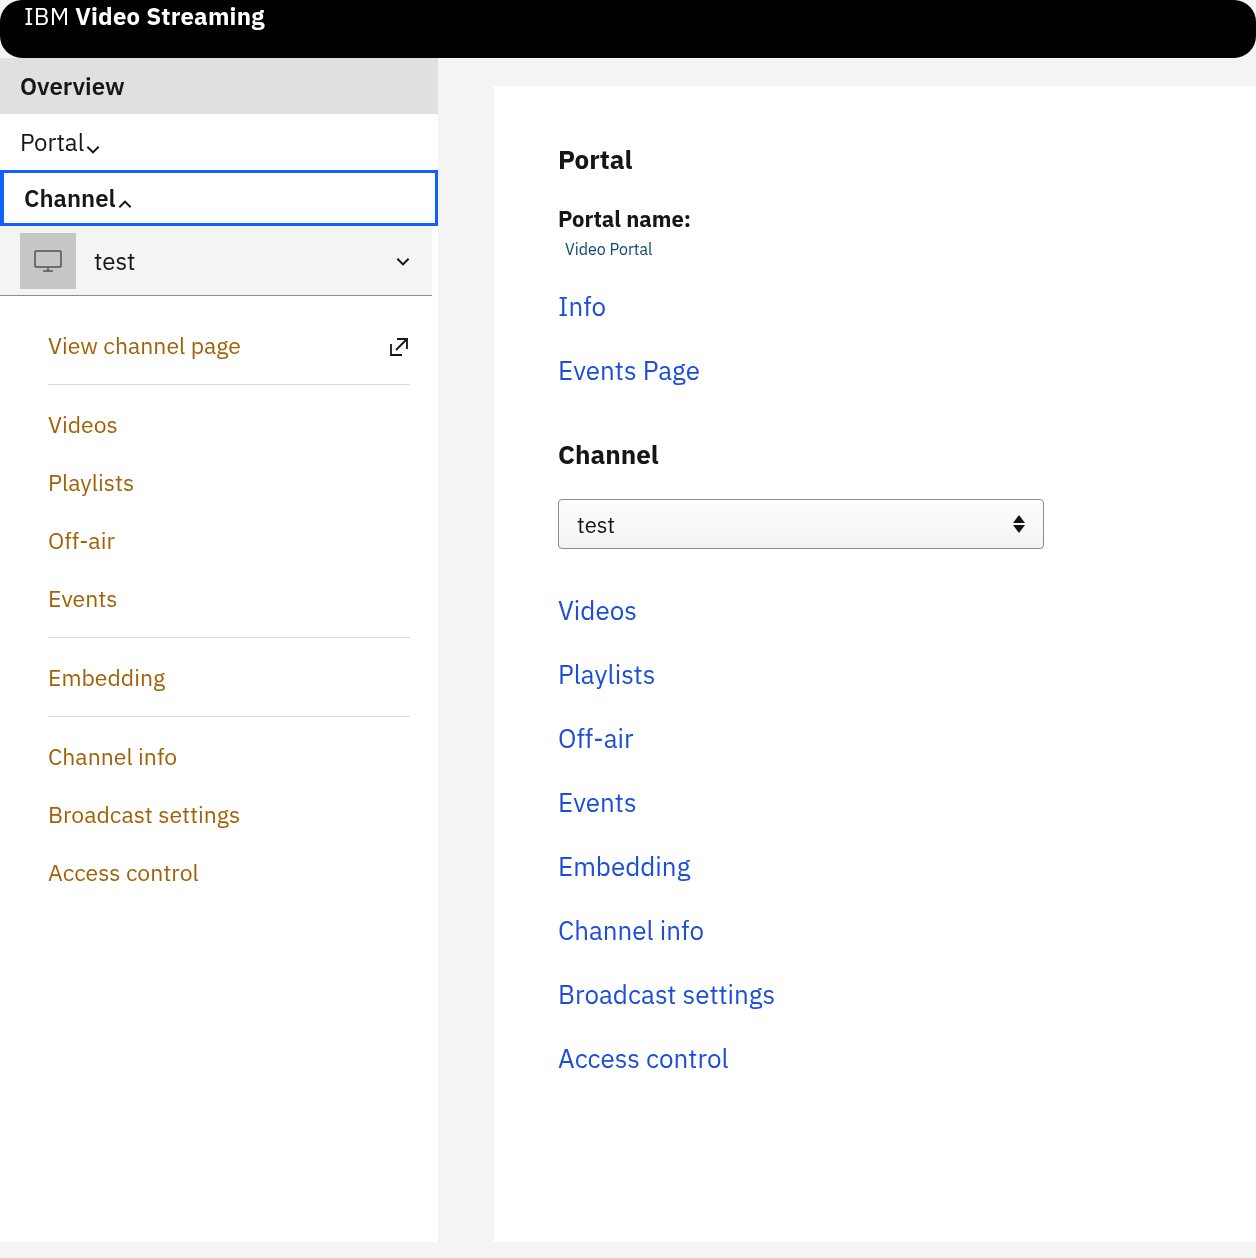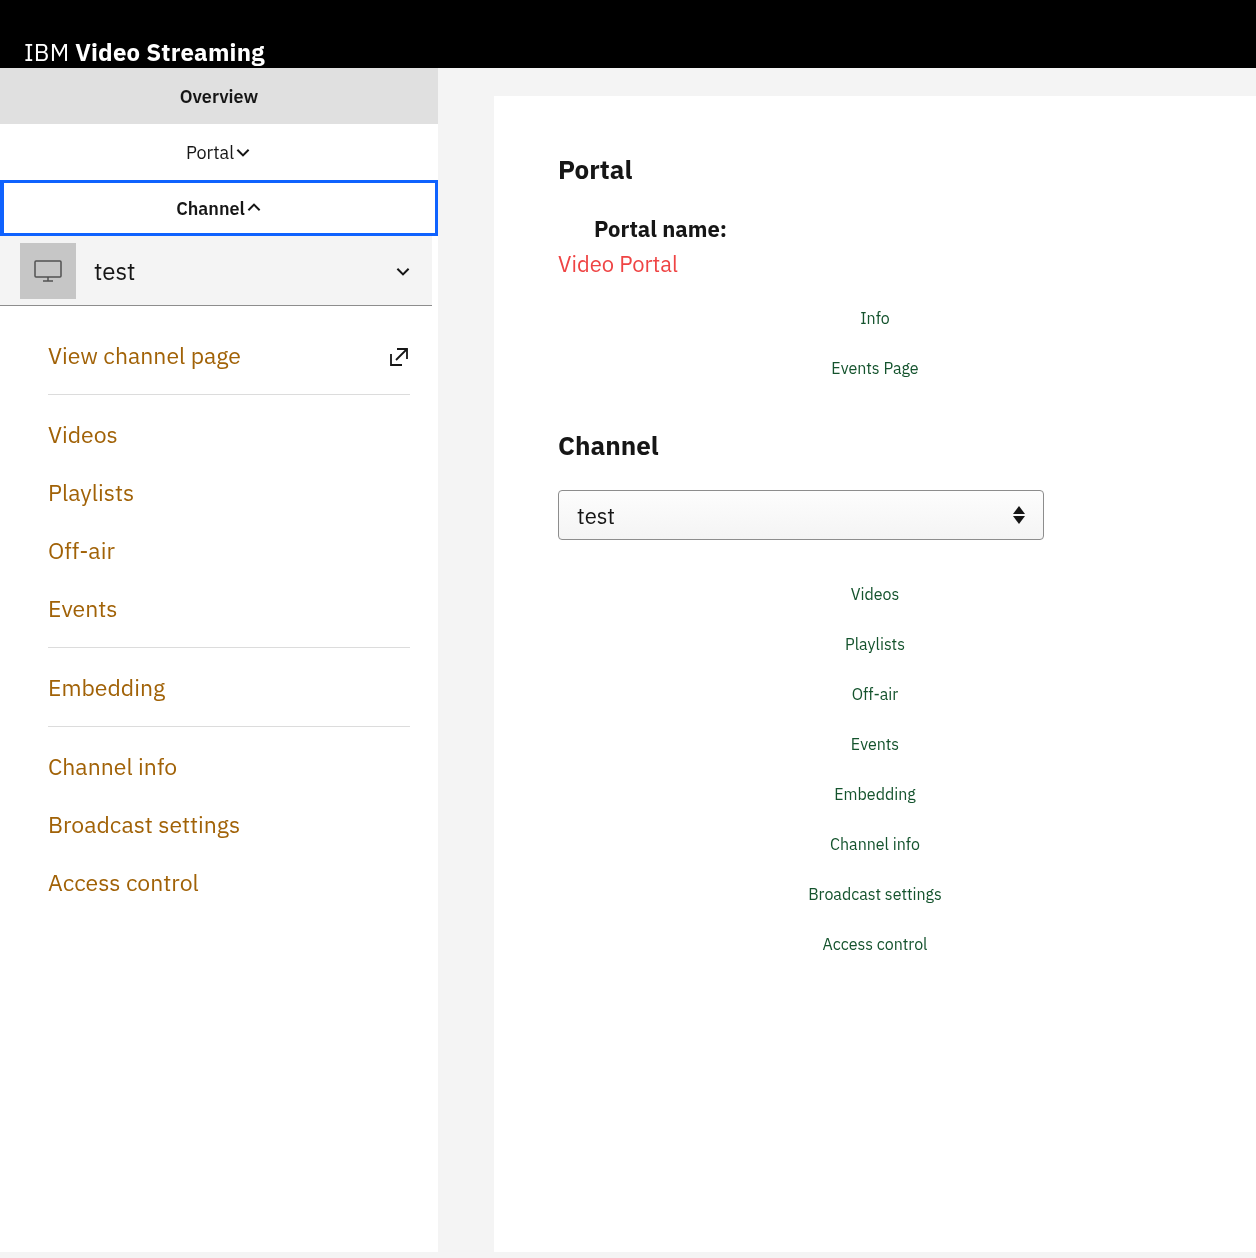--- a/index.html
+++ b/index.html
@@ -7,48 +7,49 @@
     font-family: "IBM Plex Sans", -apple-system, BlinkMacSystemFont, "Segoe UI", Helvetica, Arial, sans-serif;
     background: #f4f4f4;
     color: #161616;
     width: 1256px;
     height: 1258px;
     overflow: hidden;
   }
   .header {
     background: #000;
     color: #fff;
-    height: 68px;
-    display: flex;
-    align-items: flex-end;
+    height: 58px;
+    display: flex;
+    align-items: flex-start;
     padding: 0 24px;
+    border-radius: 22px;
   }
   .header-brand {
     font-size: 24px;
     font-weight: 400;
     letter-spacing: 0.2px;
   }
   .header-brand .bold { font-weight: 700; }
   .layout {
     display: flex;
     height: calc(100% - 74px);
   }
   .sidebar {
     width: 438px;
     background: #fff;
     display: flex;
     flex-direction: column;
   }
   .sb-item {
     display: flex;
     align-items: center;
-    justify-content: center;
+    justify-content: flex-start;
     padding: 5px 20px;
     height: 56px;
-    font-size: 18px;
+    font-size: 24px;
     color: #161616;
     cursor: pointer;
   }
   .sb-overview {
     background: #e0e0e0;
     font-weight: 600;
   }
   .sb-portal { background: #fff; }
   .sb-channel {
     background: #fff;
@@ -124,36 +125,35 @@
     padding: 56px 64px;
   }
   .section-title {
     font-size: 26px;
     font-weight: 700;
     margin-bottom: 28px;
   }
   .label {
     font-size: 22px;
     font-weight: 700;
-    margin-left: 36px;
   }
   .value {
-    font-size: 22px;
-    color: #ef4444;
+    font-size: 16px;
+    color: #0c4a6e;
     margin-top: 6px;
     margin-bottom: 30px;
+    margin-left: 7px;
   }
   .link {
     display: block;
-    font-size: 16px;
-    color: #14532d;
+    font-size: 26px;
+    color: #1d4ed8;
     text-decoration: none;
     margin-bottom: 30px;
     cursor: pointer;
-    text-align: center;
   }
   .channel-section { margin-top: 50px; }
   .select {
     display: flex;
     align-items: center;
     justify-content: space-between;
     width: 486px;
     height: 50px;
     border: 1px solid #8d8d8d;
     border-radius: 4px;

